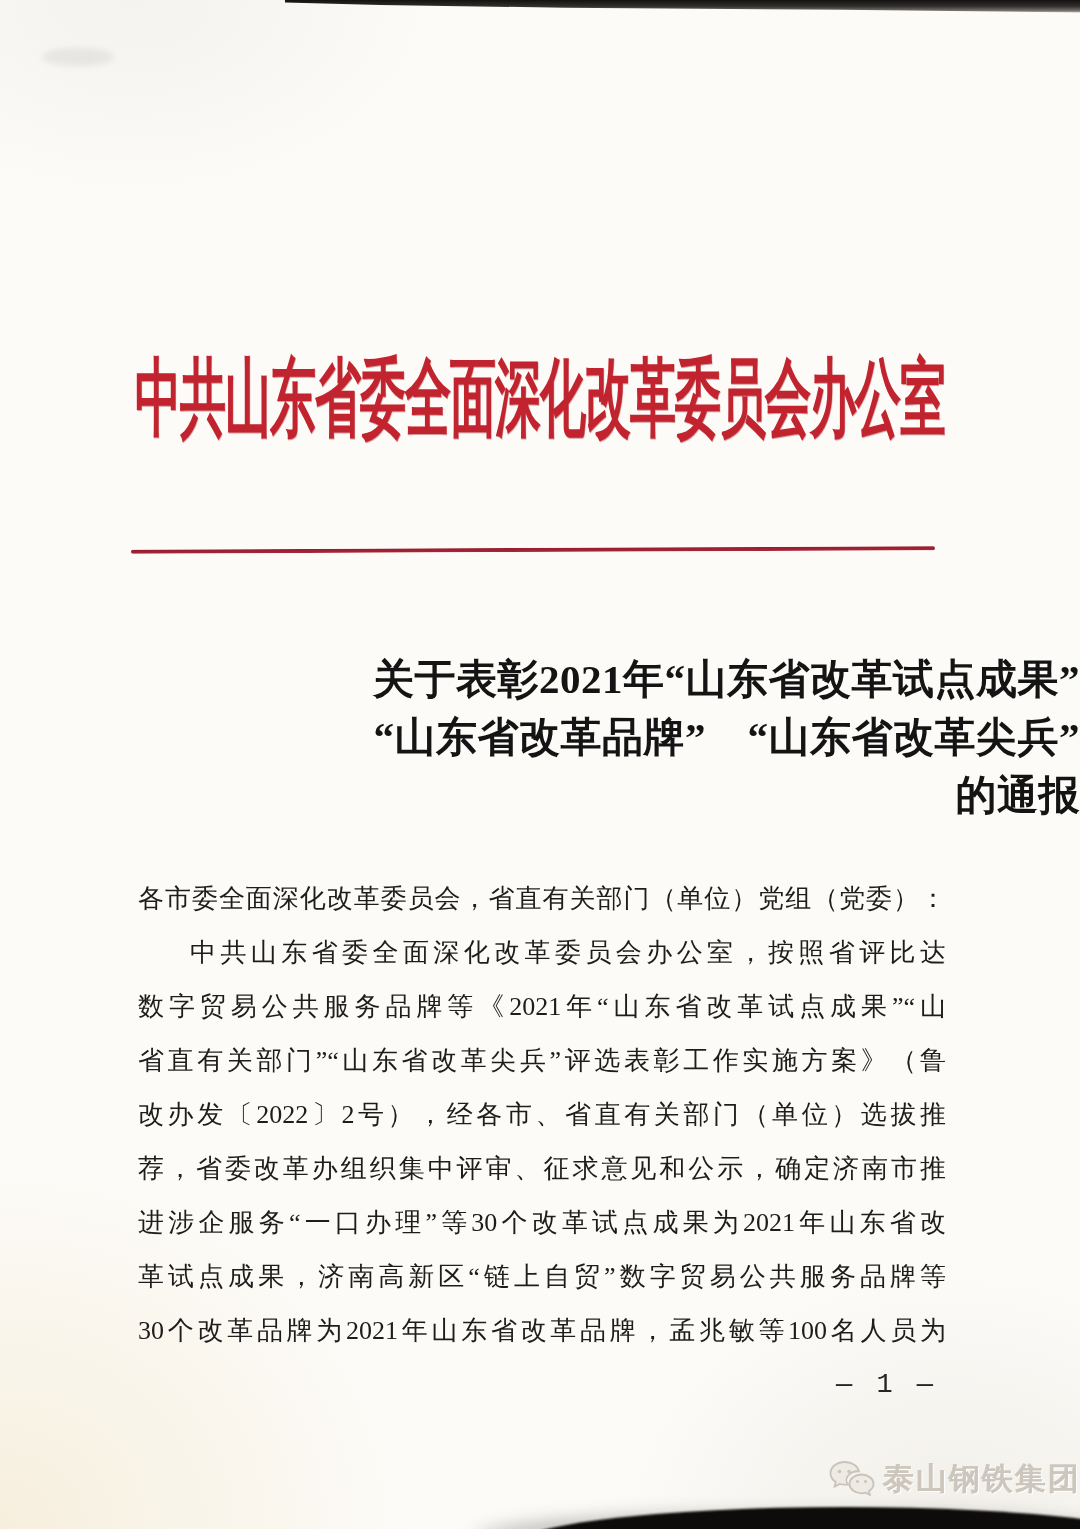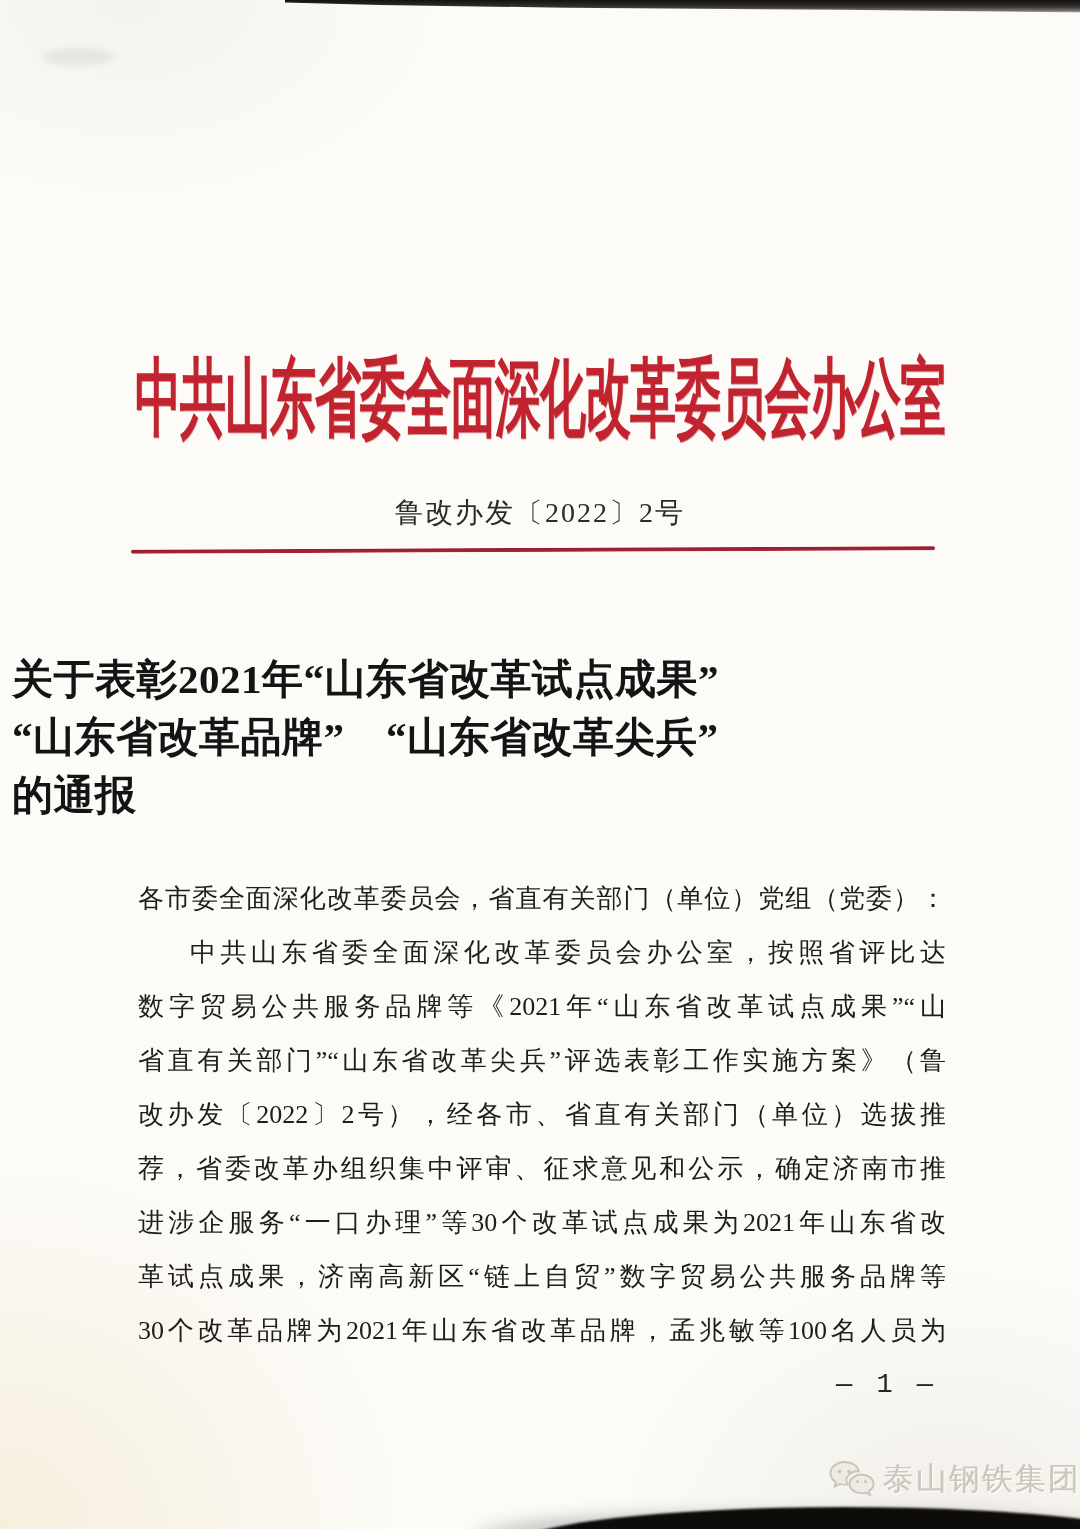--- a/index.html
+++ b/index.html
@@ -55,21 +55,21 @@
     position: absolute; top: 548px; left: 131px; width: 804px; height: 4px;
     background: linear-gradient(to bottom, #8f1e30, #b5274058);
     background-color: #a92336;
     transform: rotate(-0.25deg);
     border-radius: 2px;
   }
 
   
   .title {
     position: absolute; top: 650px; left: 0; right: 0;
-    text-align: left; color: #141414;
+    text-align: right; color: #141414;
     font-size: 41px; font-weight: 700; line-height: 58px; letter-spacing: 0.5px; margin-left: 12px;
   }
 
   
   .body-block { position: absolute; top: 872px; left: 138px; width: 808px; }
   .body-line {
     height: 54px; line-height: 54px;
     font-size: 26px; font-weight: 400; color: #1e1d1c;
     text-align: justify; text-align-last: justify;
     white-space: nowrap;
@@ -78,38 +78,37 @@
 
   
   .pagenum {
     position: absolute; top: 1370px; left: 836px; width: 120px;
     font-size: 27px; color: #262524; letter-spacing: 4px; white-space: nowrap;
     font-family: "Liberation Mono", "DejaVu Sans Mono", monospace;
   }
   .watermark {
     position: absolute; top: 1458px; left: 828px;
     display: flex; align-items: center; gap: 7px;
-    color: #ccc6bc; font-size: 31px; font-weight: 400; letter-spacing: 2px;
+    color: #ccc6bc; font-size: 31px; font-weight: 700; letter-spacing: 2px;
     font-family: "Liberation Sans", "DejaVu Sans", sans-serif;
     text-shadow: 1px 1px 0 rgba(255,255,255,0.95), -0.5px -0.5px 0 rgba(175,168,158,0.45);
     white-space: nowrap;
   }
   .watermark svg { flex: 0 0 auto; }
 </style>
 </head>
 <body>
 
 <div class="page">
 
   <div class="scan-top"></div>
   <div class="scan-smudge"></div>
 
   <div class="agency">中共山东省委全面深化改革委员会办公室</div>
 
-  <div class="docnum">鲁改办发〔2022〕2号</div>
 
   <div class="redline"></div>
 
   <div class="title">
     <div>关于表彰2021年“山东省改革试点成果”</div>
     <div>“山东省改革品牌”　“山东省改革尖兵”</div>
     <div>的通报</div>
   </div>
 
   <div class="body-block">

